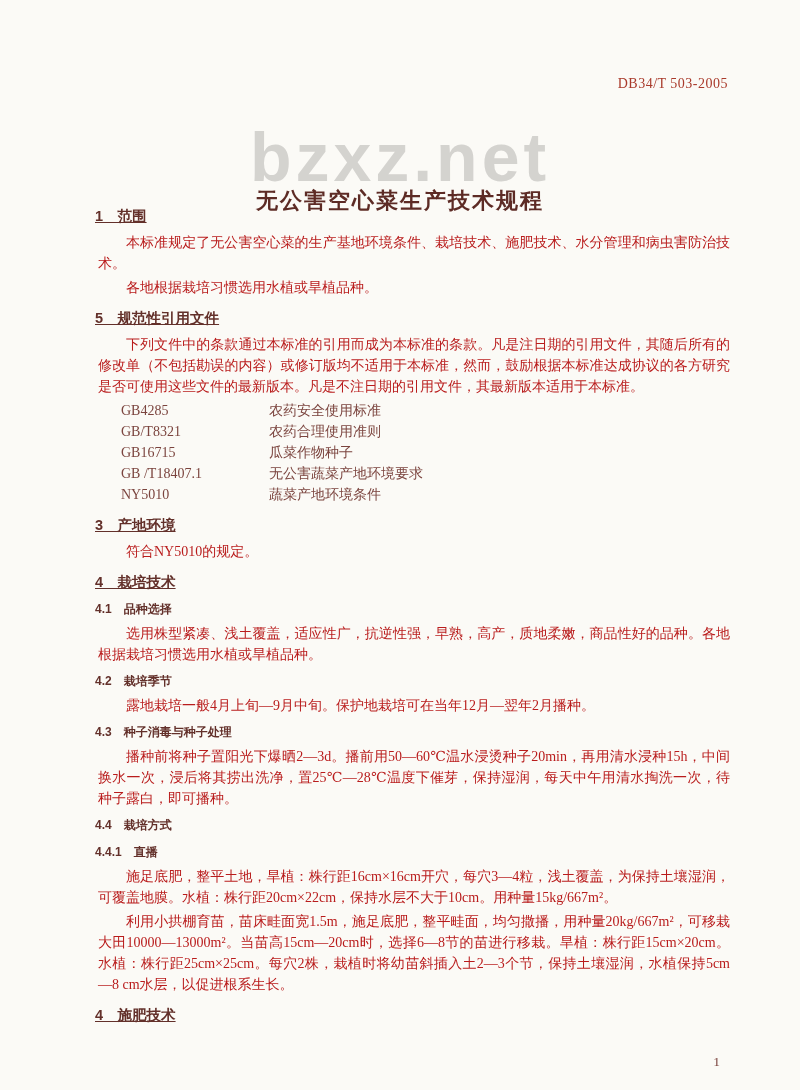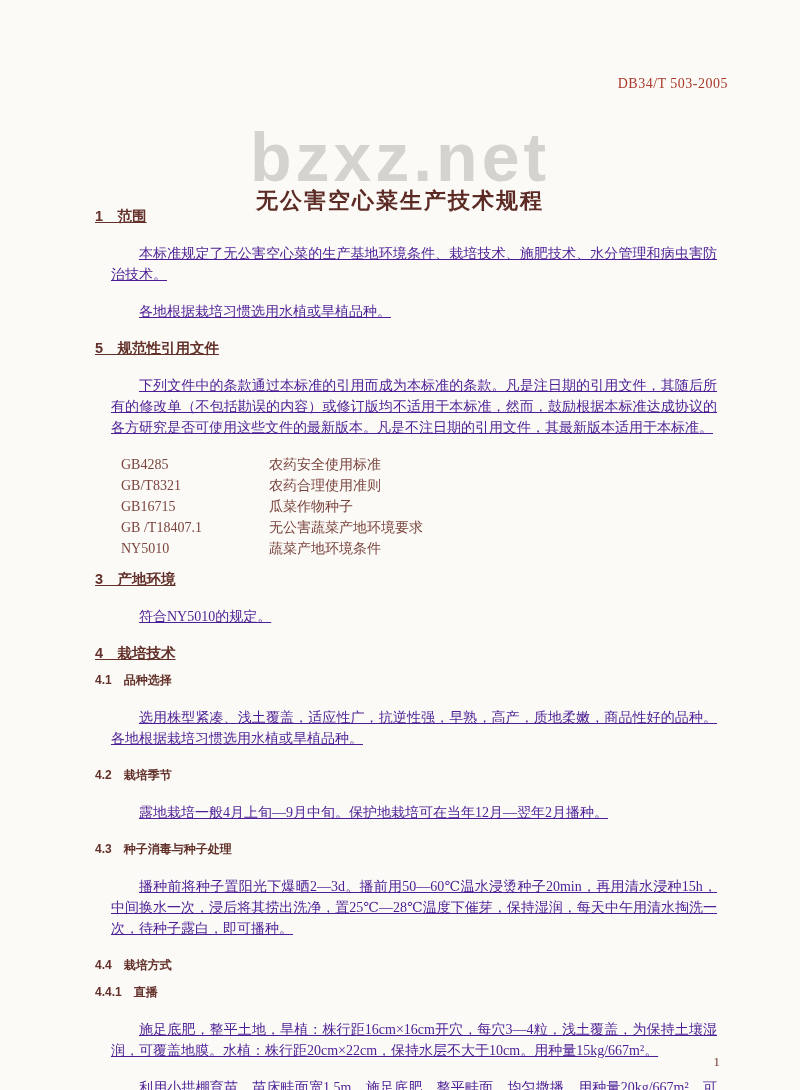--- a/index.html
+++ b/index.html
@@ -80,23 +80,22 @@
     font-family: "Liberation Sans", "DejaVu Sans", sans-serif;
     font-size: 12px;
     font-weight: bold;
     color: #63302a;
     margin: 6px 0 2px 0;
     line-height: 21px;
   }
   p.para {
     text-indent: 2em;
     text-align: justify;
-    margin: 16px;
-    color: #4c1d95;
-    text-decoration: underline;
+    margin: 3px;
+    color: #b91c1c;
   }
 
   .ref-list { margin: 2px 0 4px 26px; }
   .ref-row { display: flex; line-height: 21px; }
   .ref-code { width: 148px; flex: none; }
   .ref-title { flex: 1; }
 
   .page-number {
     position: absolute;
     right: 80px;

